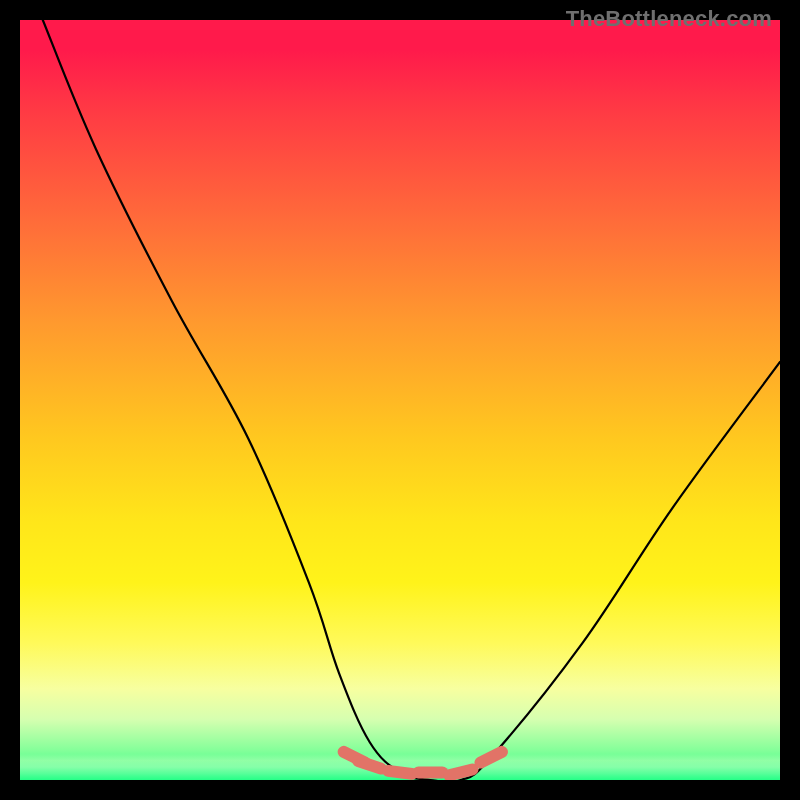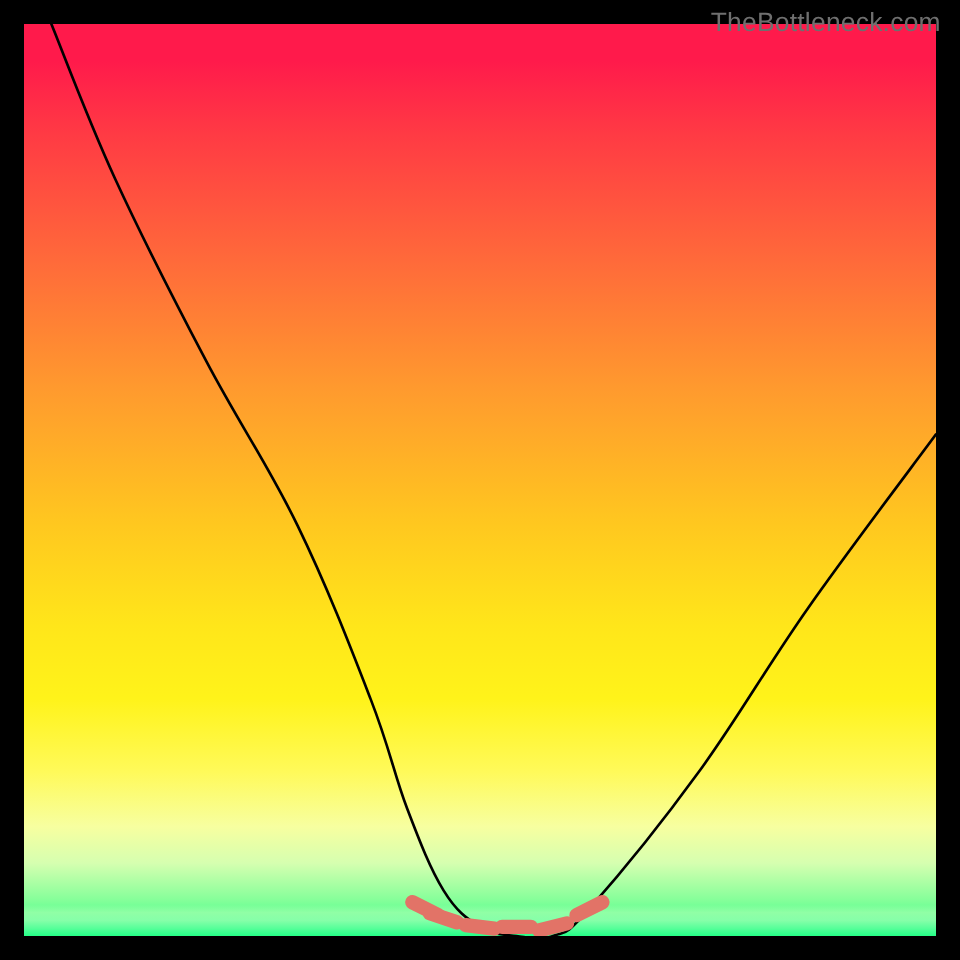--- a/index.html
+++ b/index.html
@@ -13,24 +13,24 @@
   }
   .outer {
     position: relative;
     width: 800px;
     height: 800px;
     background: #000;
   }
   .watermark {
     position: absolute;
     top: 6px;
-    right: 16px;
+    right: 28px;
     color: #6f6f6f;
     font-size: 22px;
-    font-weight: 400;
+    font-weight: 700;
     letter-spacing: 0.2px;
     z-index: 3;
     user-select: none;
   }
   .plot {
     position: absolute;
     left: 20px;
     top: 20px;
     width: 760px;
     height: 760px;

